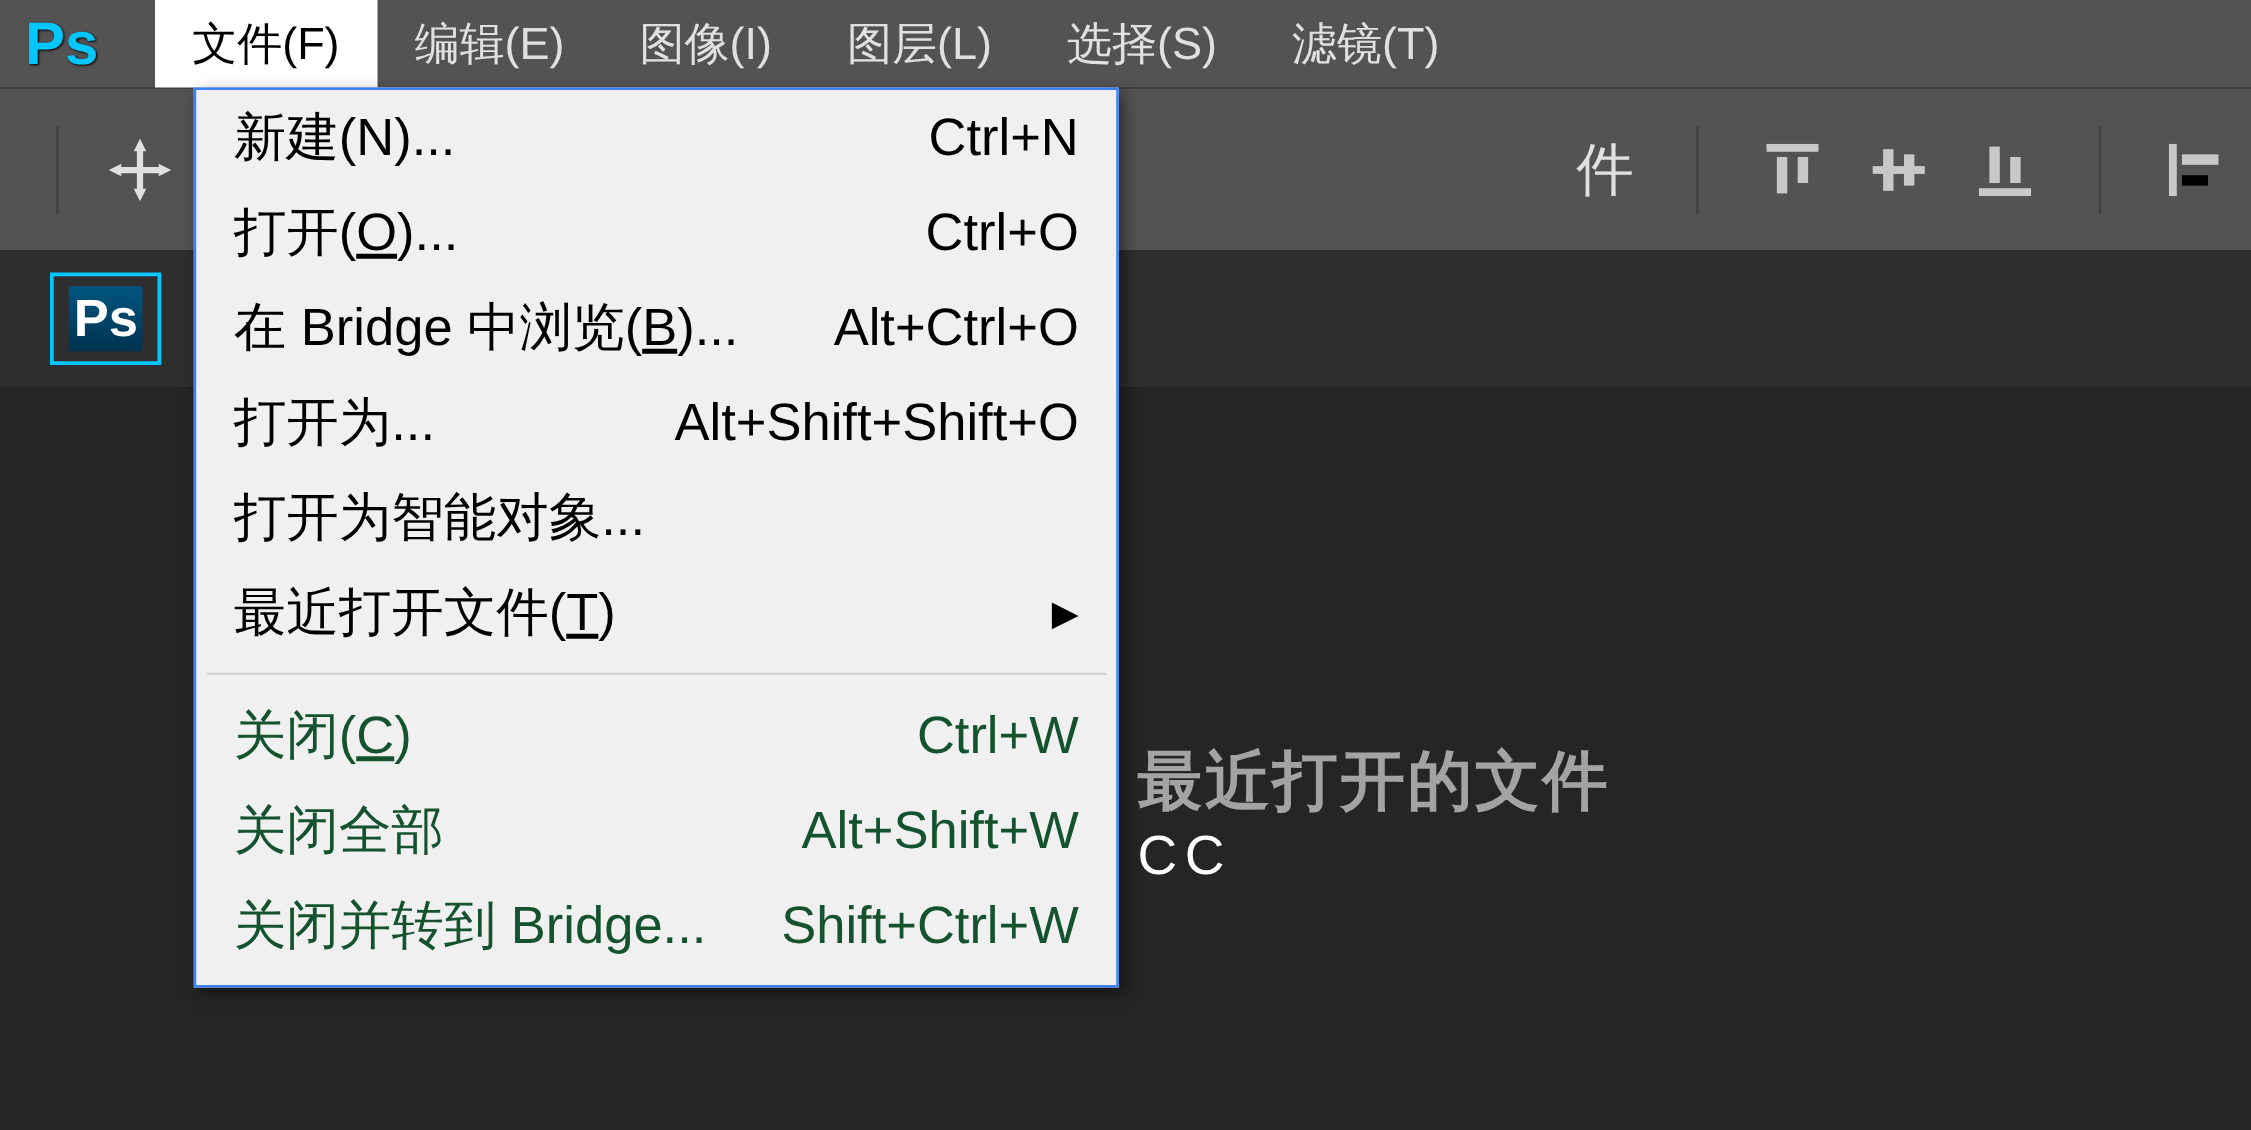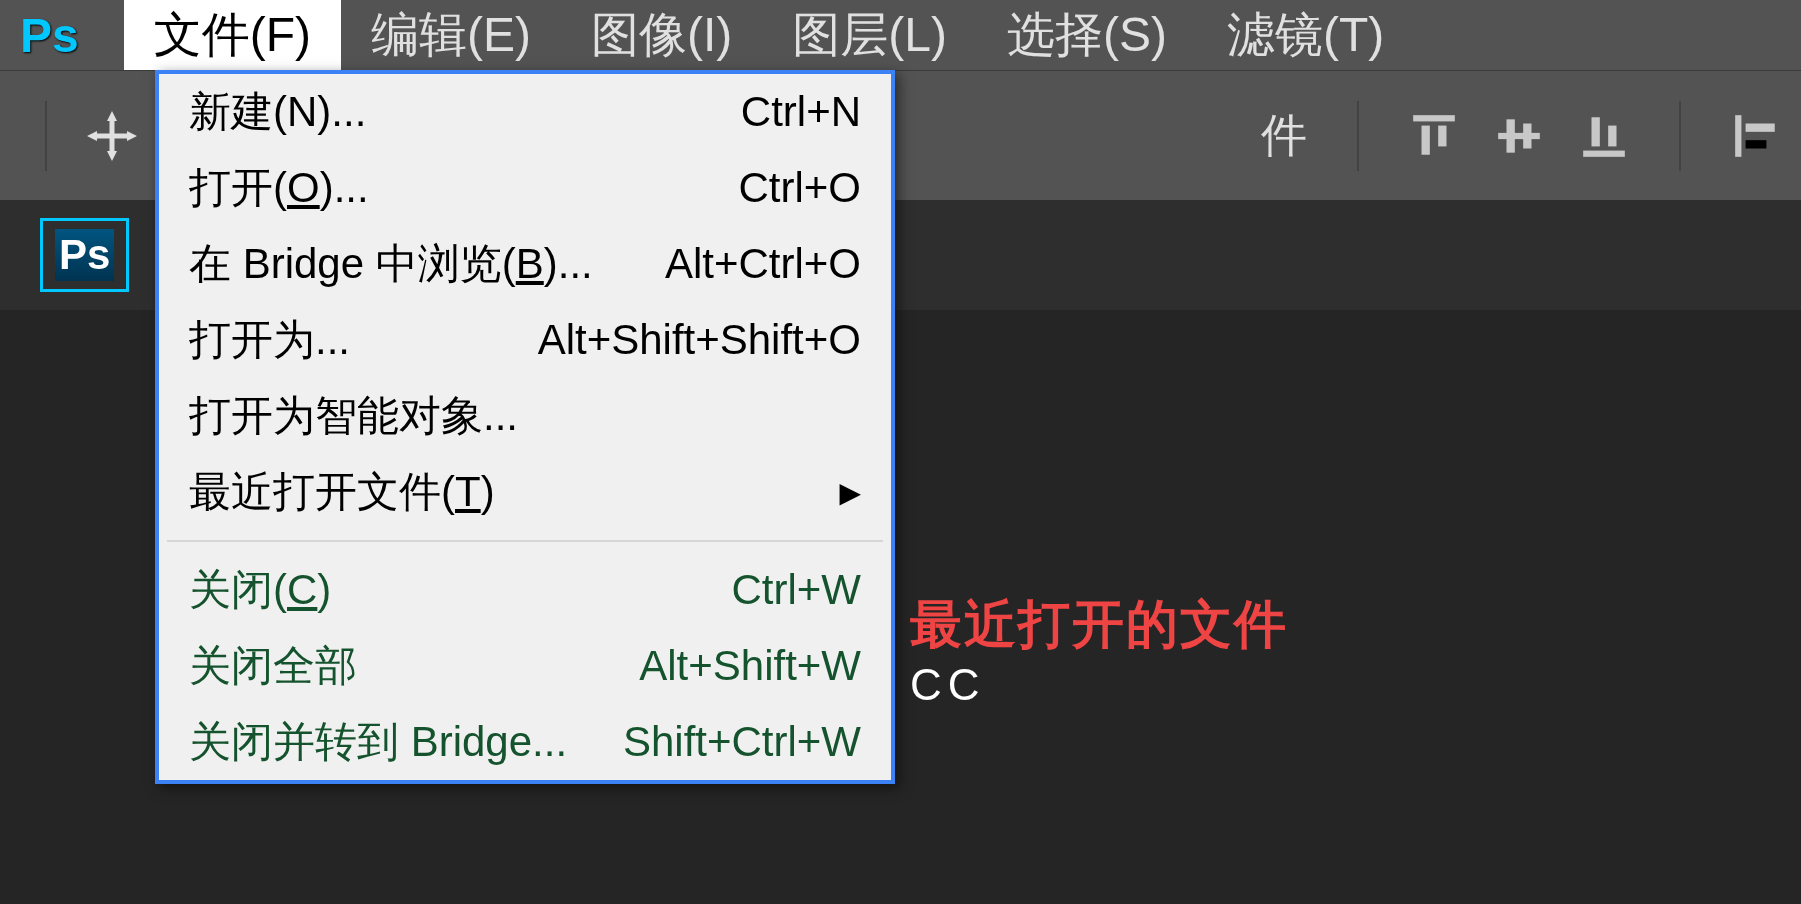--- a/index.html
+++ b/index.html
@@ -19,21 +19,21 @@
     }
     .ps-logo {
       color: #00c8ff;
       font-size: 48px;
       font-weight: bold;
       margin-right: 45px;
       text-shadow: 1px 1px 2px #000;
     }
     .menu-item {
       color: #e0e0e0;
-      font-size: 48px;
+      font-size: 36px;
       padding: 0 30px;
       height: 100%;
       display: flex;
       align-items: center;
       cursor: pointer;
     }
     .menu-item.active {
       background: #ffffff;
       color: #000000;
     }
@@ -95,39 +95,40 @@
       position: relative;
       background: #252525;
       height: calc(904px - 70px - 130px - 110px);
     }
     .recent-section {
       position: absolute;
       left: 910px;
       top: 280px;
     }
     .recent-title {
-      color: #ef4444;
+      color: #a3a3a3;
       font-size: 52px;
       font-weight: bold;
       letter-spacing: 2px;
     }
     .recent-sub {
       color: #ffffff;
       font-size: 44px;
       letter-spacing: 6px;
     }
     .dropdown {
       position: absolute;
       left: 155px;
       top: 70px;
       width: 740px;
       background: #f0f0f0;
-      border: 4px solid #3b82f6;
+      border: 2px solid #3b82f6;
       box-shadow: 4px 4px 12px rgba(0,0,0,0.5);
       z-index: 100;
+      padding-bottom: 10px;
     }
     .dd-item {
       display: flex;
       align-items: center;
       padding: 10px 30px;
       font-size: 42px;
       color: #000;
       cursor: pointer;
     }
     .dd-item.disabled {

